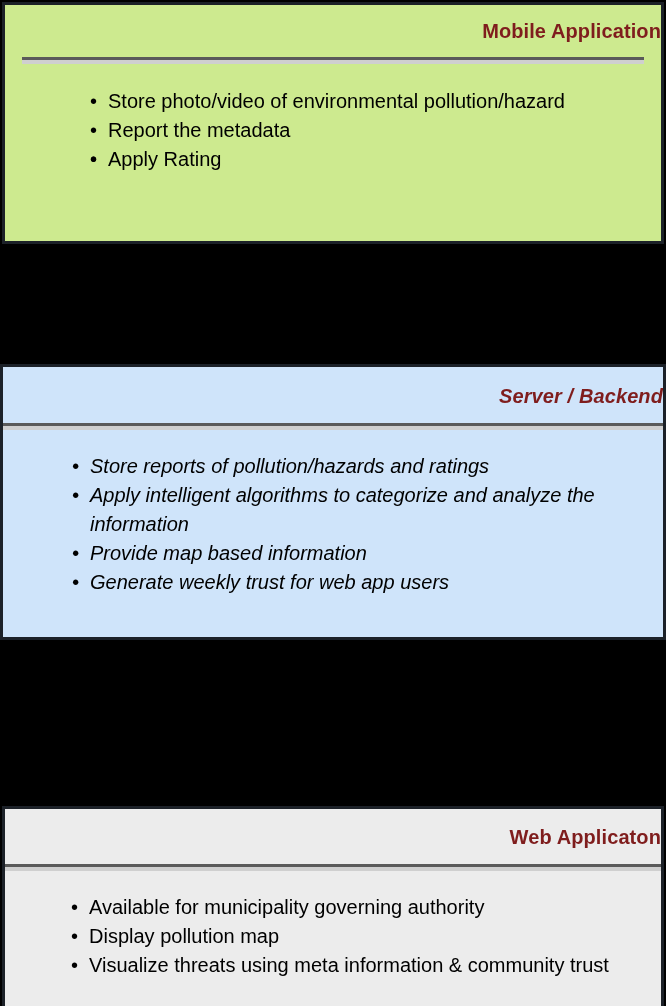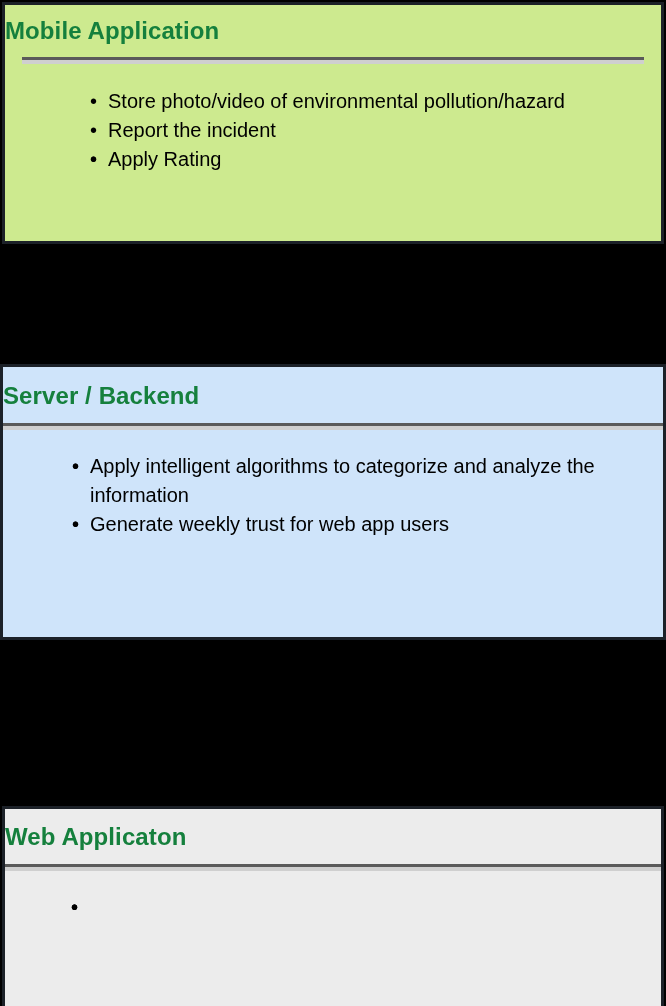--- a/index.html
+++ b/index.html
@@ -24,25 +24,25 @@
 
   
   .box {
     position: absolute;
     box-sizing: border-box;
     border: 3px solid #1c2128;
     overflow: hidden;
   }
 
   .box-title {
-    text-align: left;
+    text-align: right;
     font-weight: bold;
-    font-size: 24px;
+    font-size: 20px;
     line-height: 24px;
-    color: #15803d;
+    color: #7f1d1d;
     letter-spacing: 0.1px;
   }
 
   
   .divider {
     height: 0;
     border-top: 3px solid #5a5a5a;
     border-bottom: 4px solid #cfcfcf;
     font-size: 0;
     line-height: 0;
@@ -115,62 +115,67 @@
   <section class="box" id="box-mobile" style="background: rgb(205, 234, 143); border-color: rgb(28, 33, 40);">
     <div class="box-title">Mobile Application</div>
     <div class="divider"></div>
     <ul class="box-body">
       <li class="bullet-item">
         <span class="dot">•</span>
         <span>Store photo/video of environmental pollution/hazard</span>
       </li>
       <li class="bullet-item">
         <span class="dot">•</span>
-        <span>Report the incident</span>
+        <span>Report the metadata</span>
       </li>
       <li class="bullet-item">
         <span class="dot">•</span>
       </li>
       <li class="bullet-item">
         <span class="dot">•</span>
         <span>Apply Rating</span>
       </li>
     </ul>
   </section>
 
-  <section class="box" id="box-server" style="background: rgb(207, 228, 250); border-color: rgb(28, 33, 40);">
+  <section class="box" id="box-server" style="background: rgb(207, 228, 250); border-color: rgb(28, 33, 40); font-style: italic;">
     <div class="box-title">Server / Backend</div>
     <div class="divider"></div>
     <ul class="box-body">
       <li class="bullet-item">
         <span class="dot">•</span>
+        <span>Store reports of pollution/hazards and ratings</span>
       </li>
       <li class="bullet-item">
         <span class="dot">•</span>
         <span>Apply intelligent algorithms to categorize and analyze the information</span>
       </li>
       <li class="bullet-item">
         <span class="dot">•</span>
+        <span>Provide map based information</span>
       </li>
       <li class="bullet-item">
         <span class="dot">•</span>
         <span>Generate weekly trust for web app users</span>
       </li>
     </ul>
   </section>
 
   <section class="box" id="box-web" style="background: rgb(236, 236, 236); border-color: rgb(28, 33, 40);">
     <div class="box-title">Web Applicaton</div>
     <div class="divider"></div>
     <ul class="box-body">
       <li class="bullet-item">
         <span class="dot">•</span>
+        <span>Available for municipality governing authority</span>
       </li>
       <li class="bullet-item">
         <span class="dot">•</span>
+        <span>Display pollution map</span>
       </li>
       <li class="bullet-item">
         <span class="dot">•</span>
+        <span>Visualize threats using meta information &amp; community trust</span>
       </li>
     </ul>
   </section>
 
 </div>
 
 </body></html>

